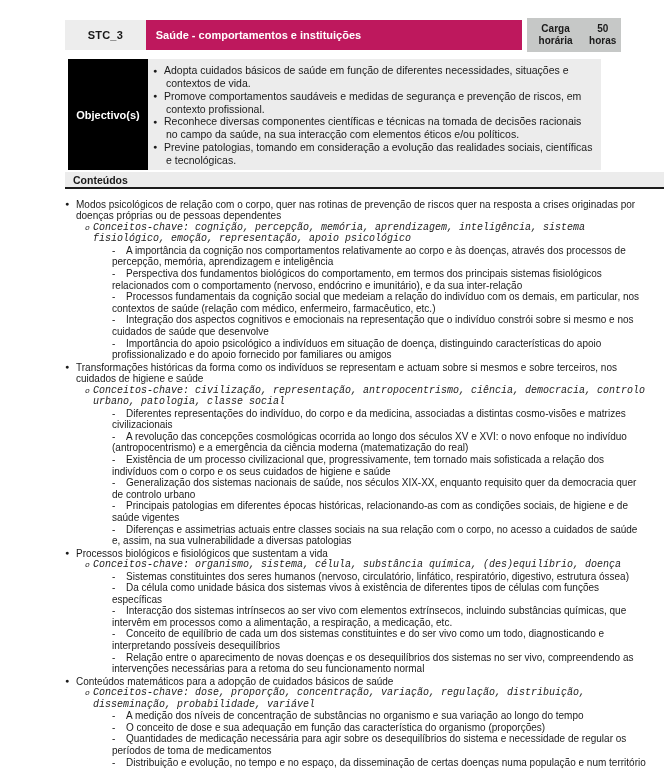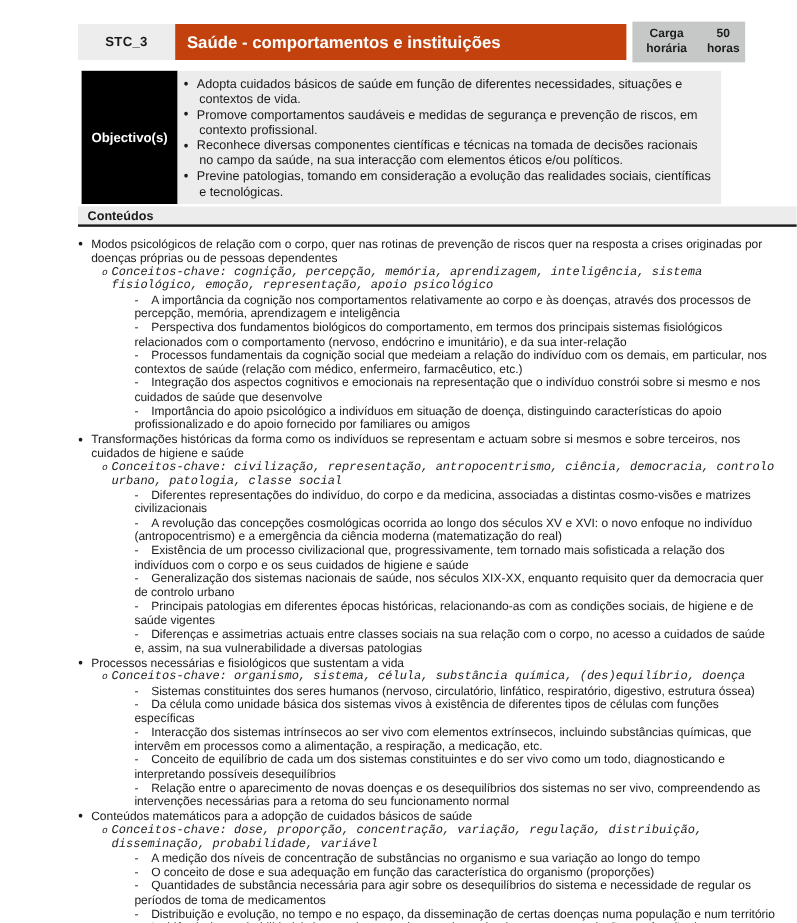--- a/index.html
+++ b/index.html
@@ -4,22 +4,22 @@
 <style>
   html,body{margin:0;padding:0;background:#fff;}
   .page{
     position:relative;width:664px;height:769px;background:#ffffff;
     font-family:"Liberation Sans", sans-serif;color:#1a1a1a;overflow:hidden;margin-top:12px;
   }
   
   .header-row{position:absolute;left:65px;top:8px;width:556px;height:30px;display:flex;align-items:stretch;}
   .code-box{width:83px;background:#ededed;display:flex;align-items:center;justify-content:center;
     font-weight:bold;font-size:11px;letter-spacing:.2px;}
-  .title-bar{width:386px;background:#c2410c;color:#fff;display:flex;align-items:center;
-    font-weight:bold;font-size:14px;padding-left:10px;box-sizing:border-box;}
+  .title-bar{width:386px;background:#be185d;color:#fff;display:flex;align-items:center;
+    font-weight:bold;font-size:11px;padding-left:10px;box-sizing:border-box;}
   .workload-box{width:97px;margin-left:5px;margin-top:-2px;height:34px;background:#c6c8c7;
     display:flex;align-items:center;justify-content:center;
     font-weight:bold;font-size:10px;line-height:12px;text-align:center;}
   
   .objectives-row{position:absolute;left:68px;top:47px;width:533px;min-height:105px;display:flex;align-items:stretch;}
   .obj-label{width:80px;background:#000;color:#fff;display:flex;align-items:center;justify-content:center;
     font-weight:bold;font-size:11px;}
   .obj-content{flex:1;background:#ececec;padding:5px 8px 4px 5px;box-sizing:border-box;
     font-size:10.5px;line-height:12.5px;}
   .obj-content .li{padding-left:13px;text-indent:-13px;}
@@ -80,31 +80,31 @@
       <div class="li l3"><span class="marker">-</span><span>Integração dos aspectos cognitivos e emocionais na representação que o indivíduo constrói sobre si mesmo e nos cuidados de saúde que desenvolve</span></div>
       <div class="li l3"><span class="marker">-</span><span>Importância do apoio psicológico a indivíduos em situação de doença, distinguindo características do apoio profissionalizado e do apoio fornecido por familiares ou amigos</span></div>
       <div class="li l1"><span class="marker">●</span><span>Transformações históricas da forma como os indivíduos se representam e actuam sobre si mesmos e sobre terceiros, nos cuidados de higiene e saúde</span></div>
       <div class="li l2"><span class="marker">o</span><span>Conceitos-chave: civilização, representação, antropocentrismo, ciência, democracia, controlo urbano, patologia, classe social</span></div>
       <div class="li l3"><span class="marker">-</span><span>Diferentes representações do indivíduo, do corpo e da medicina, associadas a distintas cosmo-visões e matrizes civilizacionais</span></div>
       <div class="li l3"><span class="marker">-</span><span>A revolução das concepções cosmológicas ocorrida ao longo dos séculos XV e XVI: o novo enfoque no indivíduo (antropocentrismo) e a emergência da ciência moderna (matematização do real)</span></div>
       <div class="li l3"><span class="marker">-</span><span>Existência de um processo civilizacional que, progressivamente, tem tornado mais sofisticada a relação dos indivíduos com o corpo e os seus cuidados de higiene e saúde</span></div>
       <div class="li l3"><span class="marker">-</span><span>Generalização dos sistemas nacionais de saúde, nos séculos XIX-XX, enquanto requisito quer da democracia quer de controlo urbano</span></div>
       <div class="li l3"><span class="marker">-</span><span>Principais patologias em diferentes épocas históricas, relacionando-as com as condições sociais, de higiene e de saúde vigentes</span></div>
       <div class="li l3"><span class="marker">-</span><span>Diferenças e assimetrias actuais entre classes sociais na sua relação com o corpo, no acesso a cuidados de saúde e, assim, na sua vulnerabilidade a diversas patologias</span></div>
-      <div class="li l1"><span class="marker">●</span><span>Processos necessárias e fisiológicos que sustentam a vida</span></div>
+      <div class="li l1"><span class="marker">●</span><span>Processos biológicos e fisiológicos que sustentam a vida</span></div>
       <div class="li l2"><span class="marker">o</span><span>Conceitos-chave: organismo, sistema, célula, substância química, (des)equilíbrio, doença</span></div>
       <div class="li l3"><span class="marker">-</span><span>Sistemas constituintes dos seres humanos (nervoso, circulatório, linfático, respiratório, digestivo, estrutura óssea)</span></div>
       <div class="li l3"><span class="marker">-</span><span>Da célula como unidade básica dos sistemas vivos à existência de diferentes tipos de células com funções específicas</span></div>
       <div class="li l3"><span class="marker">-</span><span>Interacção dos sistemas intrínsecos ao ser vivo com elementos extrínsecos, incluindo substâncias químicas, que intervêm em processos como a alimentação, a respiração, a medicação, etc.</span></div>
       <div class="li l3"><span class="marker">-</span><span>Conceito de equilíbrio de cada um dos sistemas constituintes e do ser vivo como um todo, diagnosticando e interpretando possíveis desequilíbrios</span></div>
       <div class="li l3"><span class="marker">-</span><span>Relação entre o aparecimento de novas doenças e os desequilíbrios dos sistemas no ser vivo, compreendendo as intervenções necessárias para a retoma do seu funcionamento normal</span></div>
       <div class="li l1"><span class="marker">●</span><span>Conteúdos matemáticos para a adopção de cuidados básicos de saúde</span></div>
       <div class="li l2"><span class="marker">o</span><span>Conceitos-chave: dose, proporção, concentração, variação, regulação, distribuição, disseminação, probabilidade, variável</span></div>
       <div class="li l3"><span class="marker">-</span><span>A medição dos níveis de concentração de substâncias no organismo e sua variação ao longo do tempo</span></div>
       <div class="li l3"><span class="marker">-</span><span>O conceito de dose e sua adequação em função das característica do organismo (proporções)</span></div>
-      <div class="li l3"><span class="marker">-</span><span>Quantidades de substância necessária para agir sobre os desequilíbrios do sistema e necessidade de regular os períodos de toma de medicamentos</span></div>
+      <div class="li l3"><span class="marker">-</span><span>Quantidades de medicação necessária para agir sobre os desequilíbrios do sistema e necessidade de regular os períodos de toma de medicamentos</span></div>
       <div class="li l3"><span class="marker">-</span><span>Distribuição e evolução, no tempo e no espaço, da disseminação de certas doenças numa população e num território</span></div>
       <div class="li l3"><span class="marker">-</span><span>Incidência (ou probabilidade) de uma doença sobre um determinado grupo ou população, em função das suas variáveis (genéticas, comportamentais, ambientais)</span></div>
     </div>
 
   <div class="bottom-rule"></div>
 
 </div>
 
 </body></html>

